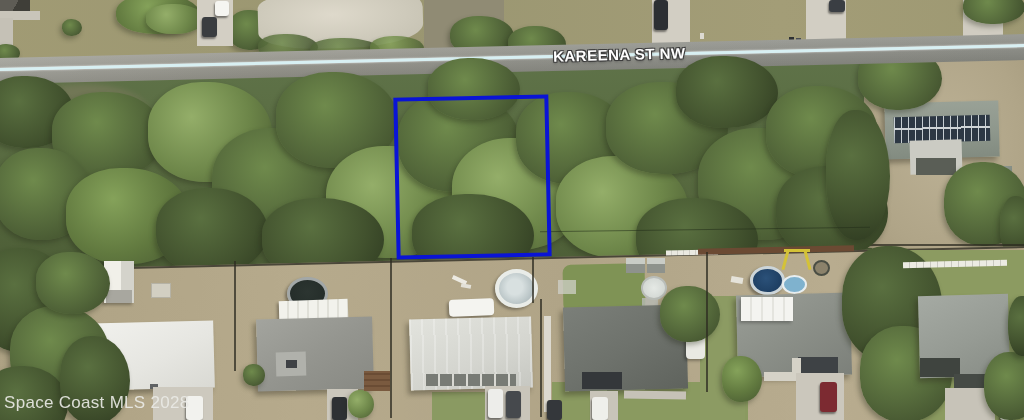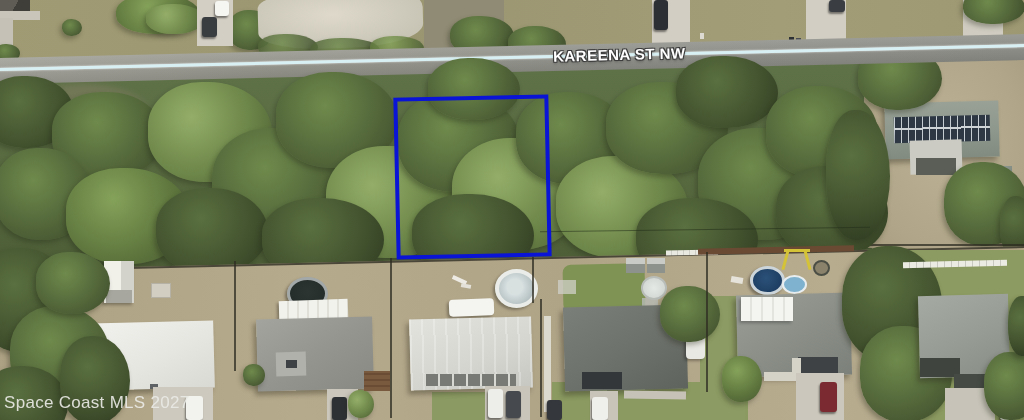--- a/index.html
+++ b/index.html
@@ -214,14 +214,14 @@
   <div class="tree t2" style="left:984px;top:352px;width:56px;height:68px;"></div>
   <div class="tree t4" style="left:1008px;top:296px;width:30px;height:60px;"></div>
 
   <div class="tree t4" style="left:-24px;top:248px;width:96px;height:104px;"></div>
   <div class="tree t2" style="left:10px;top:306px;width:100px;height:98px;"></div>
   <div class="tree t4" style="left:-18px;top:366px;width:86px;height:76px;"></div>
   <div class="tree t2" style="left:36px;top:252px;width:74px;height:62px;"></div>
   <div class="tree t4" style="left:60px;top:336px;width:70px;height:88px;"></div>
 
   <div id="lot-boundary"></div>
-  <span id="watermark">Space Coast MLS 2027</span>
+  <span id="watermark">Space Coast MLS 2028</span>
 </div>
 
 </body></html>

